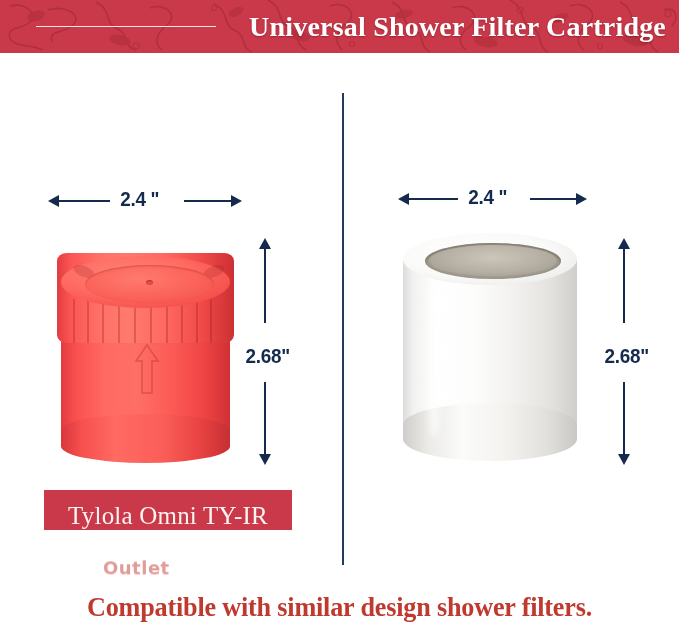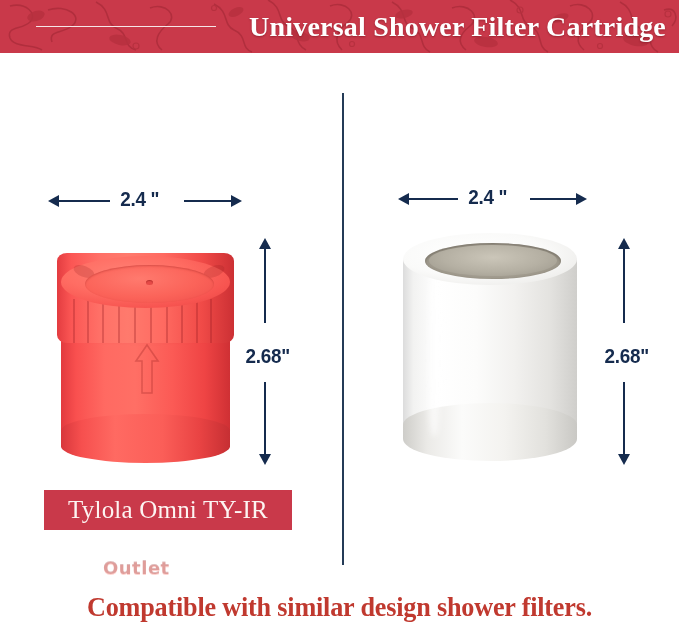--- a/index.html
+++ b/index.html
@@ -322,21 +322,21 @@
 
   
   #brand-label {
     position: absolute;
     left: 44px;
     top: 490px;
     width: 248px;
     height: 40px;
     background: #c9394a;
     display: flex;
-    align-items: center;
+    align-items: flex-end;
     justify-content: center;
   }
   #brand-label-text {
     color: #fdf4f2;
     font-family: "Liberation Serif", serif;
     font-size: 25px;
     letter-spacing: 0.2px;
     white-space: nowrap;
   }
 

